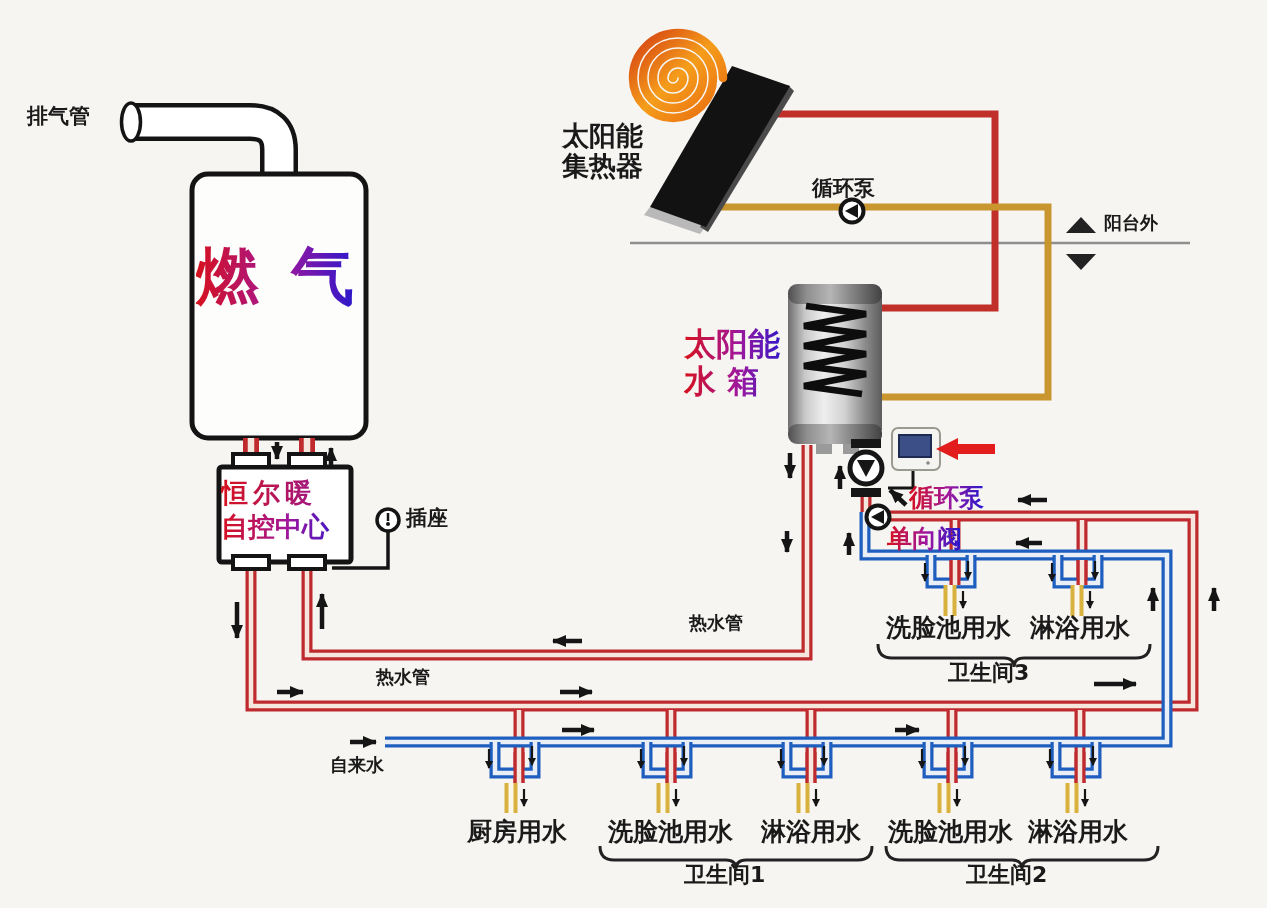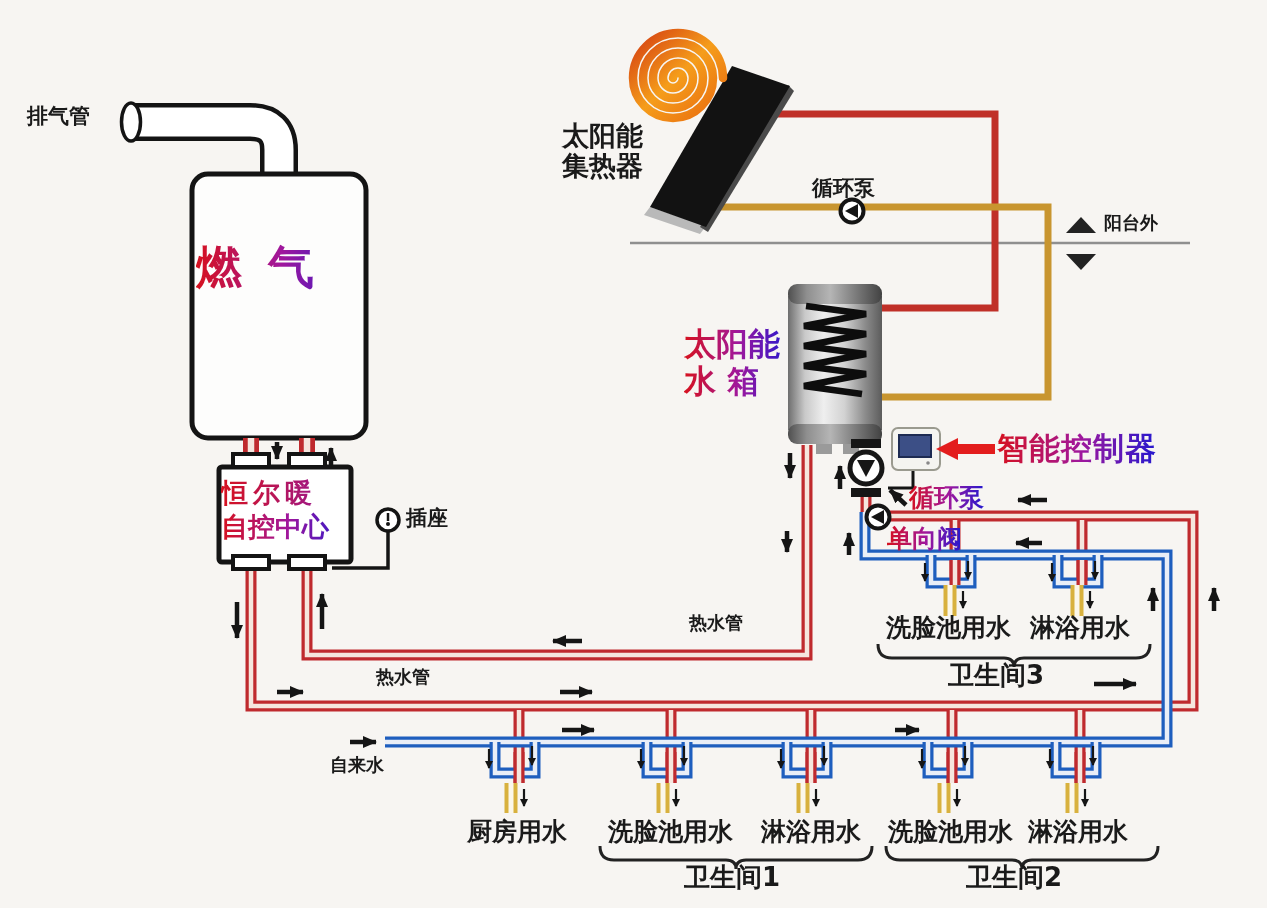--- a/index.html
+++ b/index.html
@@ -8,22 +8,22 @@
   svg.layer{position:absolute;left:0;top:0;}
   .lbl{position:absolute;font-weight:bold;color:#1a1a1a;white-space:nowrap;line-height:1.08;}
   .c{}
   
   .grad{color:#8a189a;}
   @supports ((-webkit-background-clip:text) or (background-clip:text)){
     .grad{-webkit-background-clip:text;background-clip:text;color:transparent;}
   }
   .g-rpb{background-image:linear-gradient(90deg,#d6111e 0%,#a0179c 52%,#2418cf 100%);}
   .g-rp {background-image:linear-gradient(90deg,#d6111e 0%,#8e1ba8 100%);}
-  .s21{font-size:21px}.s23{font-size:18px}.s25{font-size:25px}.s26{font-size:26px}
-  .s27{font-size:27px}.s31{font-size:31px}.s32{font-size:32px}.s46{font-size:46px}
+  .s21{font-size:21px}.s23{font-size:18px}.s25{font-size:25px}.s26{font-size:22px}
+  .s27{font-size:27px}.s31{font-size:31px}.s32{font-size:32px}.s46{font-size:63px}
 </style>
 </head>
 <body>
 
 <div class="stage">
 
 <svg class="layer" width="1267" height="908" viewBox="0 0 1267 908">
   <defs>
     <marker id="mB" markerUnits="userSpaceOnUse" markerWidth="18" markerHeight="16" refX="13" refY="6" orient="auto">
       <path d="M0,0 L14,6 L0,12 Z" fill="#151515"></path>
@@ -239,21 +239,20 @@
 
 <div class="lbl s27 c" style="left:562px;top:121px;width:96px">太阳能</div>
 <div class="lbl s27 c" style="left:562px;top:151px;width:96px">集热器</div>
 
 <div class="lbl s21" style="left:812px;top:177px">循环泵</div>
 <div class="lbl s23" style="left:1104px;top:213px">阳台外</div>
 
 <div class="lbl s32 c grad g-rpb" style="left:684px;top:327px;width:104px">太阳能</div>
 <div class="lbl s32 c grad g-rpb" style="left:684px;top:364px;width:104px">水 箱</div>
 
-<div class="lbl s31 grad g-rpb" style="left:997px;top:432px;letter-spacing:1px">智能控制器</div>
 <div class="lbl s25 grad g-rpb" style="left:909px;top:484px">循环泵</div>
 <div class="lbl s25 grad g-rpb" style="left:887px;top:525px">单向阀</div>
 
 <div class="lbl s23" style="left:689px;top:613px">热水管</div>
 <div class="lbl s23" style="left:376px;top:667px">热水管</div>
 <div class="lbl s23" style="left:330px;top:755px">自来水</div>
 
 <div class="lbl s25 c" style="left:467px;top:818px;width:104px">厨房用水</div>
 <div class="lbl s25 c" style="left:608px;top:818px;width:128px">洗脸池用水</div>
 <div class="lbl s25 c" style="left:761px;top:818px;width:100px">淋浴用水</div>

